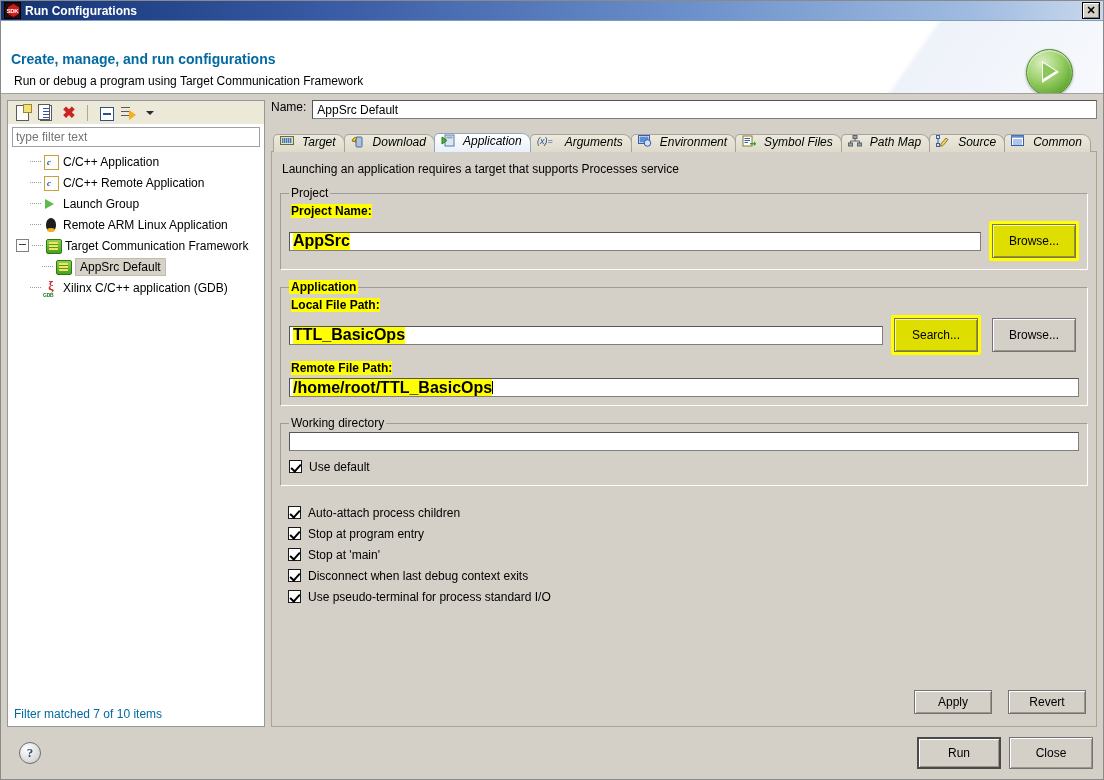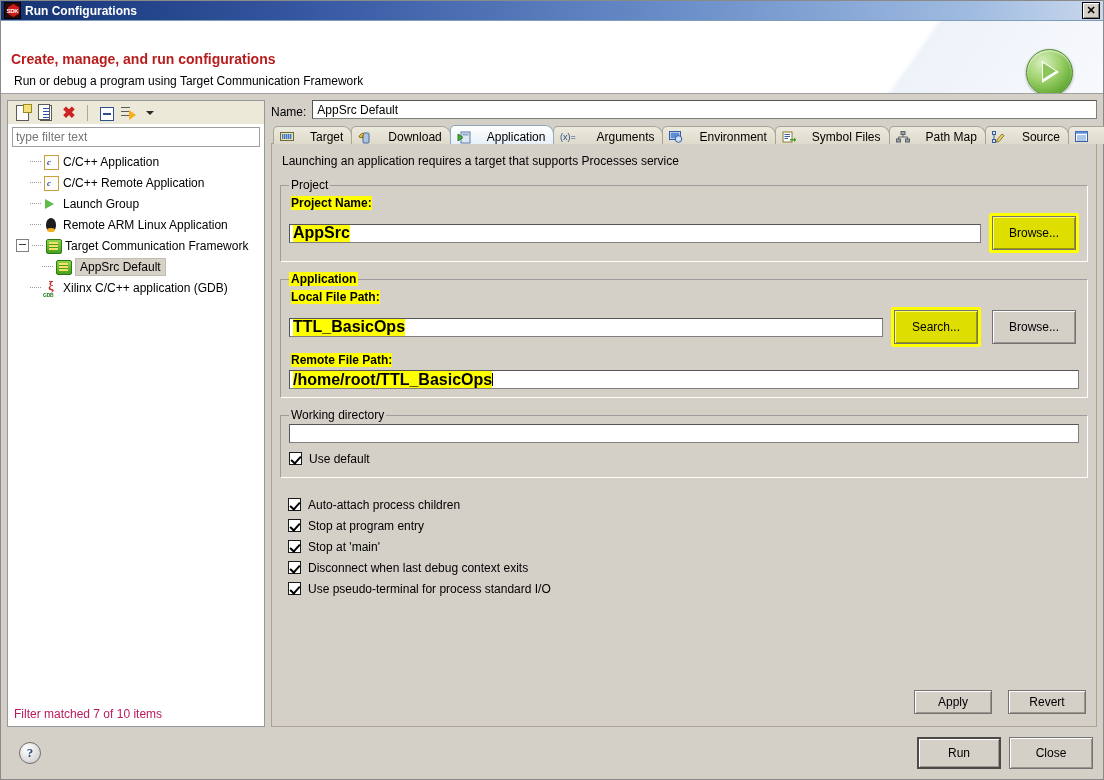--- a/index.html
+++ b/index.html
@@ -66,21 +66,21 @@
     position:relative;
     border-bottom:1px solid #a0a0a0;
     overflow:hidden;
   }
   .banner:after{
     content:"";position:absolute;right:0;top:0;width:300px;height:72px;
     background:linear-gradient(125deg,rgba(255,255,255,0) 38%,#eef2f9 40%,#f7f9fd 100%);
   }
   .banner-title{
     position:absolute;left:10px;top:31px;
-    font-size:14px;font-weight:bold;color:#b91c1c;
+    font-size:14px;font-weight:bold;color:#0369a1;
     line-height:1;
   }
   .banner-sub{
     position:absolute;left:13px;top:54px;
     font-size:12px;color:#000;line-height:1;
   }
   .banner-icon{
     position:absolute;right:30px;top:28px;
     width:45px;height:45px;border-radius:50%;
     background:radial-gradient(circle at 34% 28%, #d9efc1 0%, #9cd06a 42%, #65ab35 75%, #4d8f26 100%);
@@ -194,51 +194,52 @@
     background:linear-gradient(#8ed24a,#46a01e);border:1px solid #2d7a12;border-radius:2px;}
   .ic-tcf:after{content:"";position:absolute;left:2px;top:2px;width:9px;height:8px;
     background:repeating-linear-gradient(to bottom,#f6e06a 0 2px,#46a01e 2px 3px);}
   .ic-gdb{position:absolute;left:2px;top:0px;width:12px;height:12px;
     color:#cf2a2a;font-size:12px;font-weight:bold;line-height:12px;text-align:center;
     font-family:"Liberation Serif",serif;}
   .ic-gdb:after{content:"GDB";position:absolute;left:-2px;top:9px;font-size:5px;color:#1b7a1b;
     font-weight:bold;font-family:"Liberation Sans",sans-serif;letter-spacing:-0.2px;}
 
   .tree-status{
-    position:absolute;left:6px;bottom:5px;font-size:12px;color:#be185d;
+    position:absolute;left:6px;bottom:5px;font-size:12px;color:#0369a1;
   }
 
   
   .right{flex:1;display:flex;flex-direction:column;min-width:0;}
   .name-row{
-    display:flex;align-items:flex-end;gap:6px;margin-bottom:6px;
+    display:flex;align-items:flex-start;gap:6px;margin-bottom:14px;
     flex:0 0 auto;
   }
   .name-label{font-size:12px;}
   .name-input{
     flex:1;height:19px;box-sizing:border-box;
     border:1px solid #7f7f7f;
     border-top-color:#555;border-left-color:#555;
     background:#fff;font-family:"Liberation Sans",sans-serif;font-size:12px;
     padding:0 4px;outline:none;
   }
 
   .tabs{
     display:flex;align-items:flex-end;height:19px;flex:0 0 19px;
     position:relative;z-index:2;padding-left:2px;
   }
   .tab{
-    display:flex;align-items:flex-end;gap:16px;
+    display:flex;align-items:flex-start;gap:8px;
     height:18px;padding:0 8px 0 6px;
     font-size:12px;box-sizing:border-box;
     background:linear-gradient(#eceade,#dedacb);
     border:1px solid #a9a496;border-bottom:none;
     border-radius:5px 9px 0 0;
     margin-right:-1px;cursor:pointer;white-space:nowrap;
     position:relative;
+    font-style:italic;
   }
   .tab.active{
     background:linear-gradient(#ffffff,#e8f0f8);
     border-color:#8fa8bd;
     z-index:3;height:19px;
   }
   .tab-ico{width:14px;height:13px;position:relative;flex:0 0 14px;}
   .tabpanel{
     flex:1;background:#d4d0c8;
     border:1px solid #a9a496;

